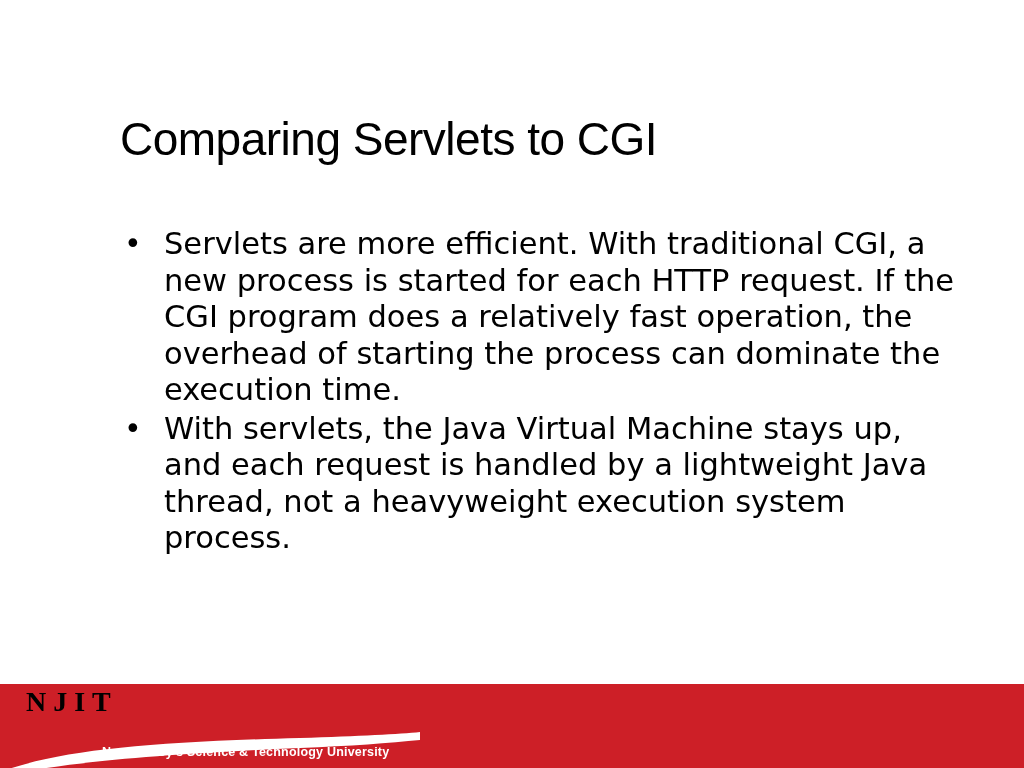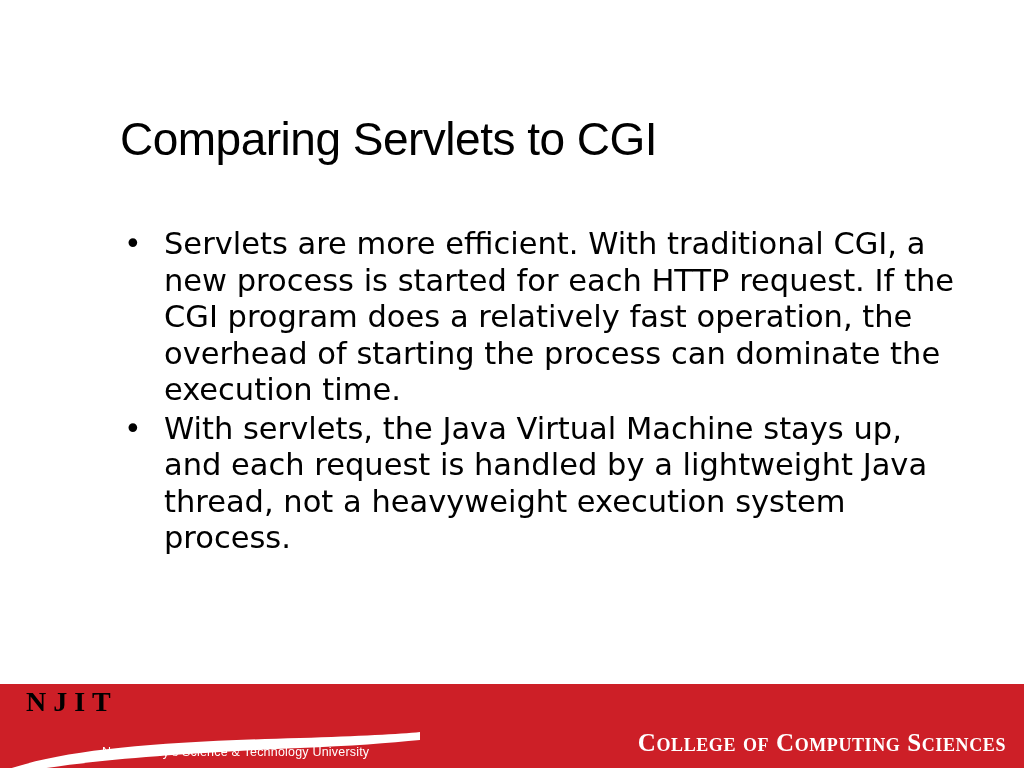--- a/index.html
+++ b/index.html
@@ -86,21 +86,21 @@
     letter-spacing: 7px;
     line-height: 1;
   }
   .njit-tag {
     position: absolute;
     left: 102px;
     top: 62px;
     color: #ffffff;
     font-family: "Liberation Sans", sans-serif;
     font-size: 12.5px;
-    font-weight: normal;
+    font-weight: bold;
     letter-spacing: 0.2px;
     line-height: 1;
   }
   .footer-right {
     position: absolute;
     right: 18px;
     top: 46px;
     color: #ffffff;
     font-family: "Liberation Serif", serif;
     font-size: 25px;
@@ -130,16 +130,15 @@
 
   <div class="footer-band">
     <div class="footer-swoosh">
       <svg width="420" height="92" viewBox="0 0 420 92" xmlns="http://www.w3.org/2000/svg" aria-hidden="true">
         <path d="M0 88 C 60 66, 150 58, 300 54 C 360 52, 400 50, 420 48 L 420 56 C 390 59, 350 62, 300 64 C 160 70, 70 78, 0 92 Z" fill="#ffffff"></path>
         <path d="M0 16 C 10 10, 26 6, 40 4 L 40 10 C 28 12, 12 16, 0 22 Z" fill="#ffffff" opacity="0"></path>
       </svg>
     </div>
     <div class="njit-logo">NJIT</div>
     <div class="njit-tag">New Jersey's Science &amp; Technology University</div>
-    <div class="footer-right">College of Computing Sciences</div>
   </div>
 
 </div>
 
 </body></html>

